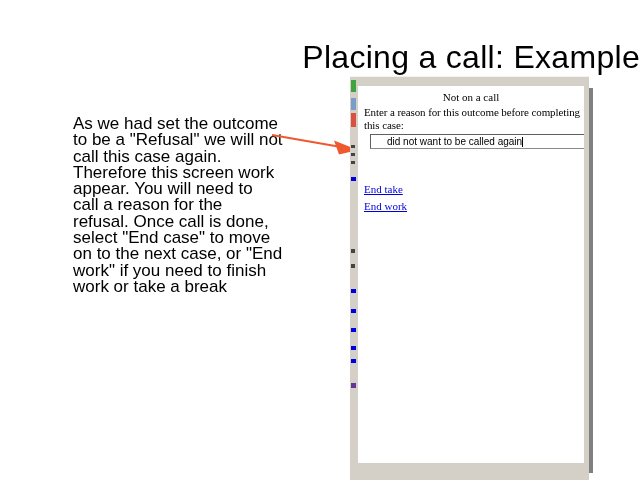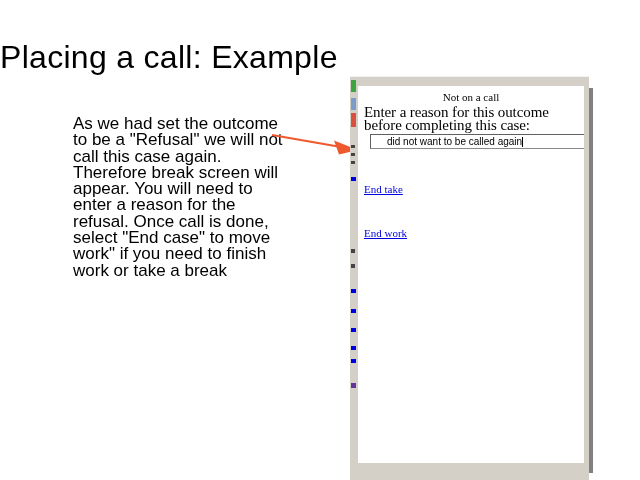--- a/index.html
+++ b/index.html
@@ -2,21 +2,21 @@
 <html><head>
 <meta charset="utf-8">
 <style>
   html,body { margin:0; padding:0; background:#fff; }
   .slide {
     position:relative; width:640px; height:480px; background:#ffffff;
     overflow:hidden; font-family:"Liberation Sans", sans-serif; color:#000;
   }
   .title {
     position:absolute; left:0; top:39px; width:640px; margin:0;
-    text-align:left; font-size:32px; font-weight:400; letter-spacing:0.3px;
+    text-align:right; font-size:32px; font-weight:400; letter-spacing:0.3px;
   }
   .body-text {
     position:absolute; left:73px; top:116px;
     font-size:17px; line-height:16.3px; white-space:nowrap;
   }
   .arrow { position:absolute; left:266px; top:128px; width:100px; height:30px; }
 
   .shadow { position:absolute; }
   .shadow-right  { left:584px; top:88px;  width:9px;   height:385px; }
   .shadow-bottom { left:362px; top:462px; width:231px; height:11px; }
@@ -26,21 +26,21 @@
     border-top:1px solid #f2f2ee; box-sizing:border-box;
   }
   .frag { position:absolute; left:1px; width:5px; }
 
   .page {
     position:absolute; left:8px; top:9px; width:226px; height:377px;
     background:#ffffff; overflow:hidden;
     font-family:"Liberation Serif", serif;
   }
   .page-heading { margin-top:5px; text-align:center; font-size:11px; line-height:12px; }
-  .page-prompt  { margin:3px 4px 0 6px; font-size:15px; line-height:13px; letter-spacing:-0.1px; }
+  .page-prompt  { margin:3px 4px 0 6px; font-size:11px; line-height:13px; letter-spacing:-0.1px; }
   .input-box {
     margin:2px 0 0 12px; width:206px; height:13px; box-sizing:content-box;
     background:#fff; border:1px solid #8a8a8a; border-top-color:#606060; border-left-color:#606060;
     font-family:"Liberation Sans", sans-serif; font-size:10px; line-height:13px;
     padding-left:16px; white-space:nowrap; overflow:hidden; cursor:text;
   }
   .caret { display:inline-block; width:1px; height:10px; background:#000; vertical-align:middle; }
   .links { margin:32px 0 0 6px; font-size:11px; line-height:17px; }
   .link  { display:block; text-decoration:underline; cursor:pointer; }
 </style>
@@ -48,25 +48,26 @@
 <body>
 
 <div class="slide">
 
   <h1 class="title">Placing a call: Example</h1>
 
   <div class="body-text">
     <div>As we had set the outcome</div>
     <div>to be a "Refusal" we will not</div>
     <div>call this case again.</div>
-    <div>Therefore break screen will</div>
+    <div>Therefore this screen work</div>
     <div>appear. You will need to</div>
-    <div>enter a reason for the</div>
+    <div>call a reason for the</div>
     <div>refusal. Once call is done,</div>
     <div>select "End case" to move</div>
+    <div>on to the next case, or "End</div>
     <div>work" if you need to finish</div>
     <div>work or take a break</div>
   </div>
 
   <svg class="arrow" viewBox="0 0 100 30" xmlns="http://www.w3.org/2000/svg">
     <line x1="6" y1="7" x2="75" y2="19" stroke-width="2.2" stroke="#EE5A2E"></line>
     <polygon points="92,22 68,12.5 73,26.5" fill="#EE5A2E"></polygon>
   </svg>
 
   <div class="shadow shadow-right" style="background-color: rgb(128, 128, 128);"></div>
@@ -91,18 +92,18 @@
     <div class="frag" style="top: 306px; height: 5px; background-color: rgb(102, 51, 153);"></div>
 
     <div class="page">
       <div class="page-heading">Not on a call</div>
       <div class="page-prompt">Enter a reason for this outcome before completing this case:</div>
       <div class="input-box">
         <span class="input-text">did not want to be called again</span><span class="caret"></span>
       </div>
       <div class="links">
         <span class="link" style="color: rgb(0, 0, 222);">End take</span>
-        <span class="link" style="color: rgb(0, 0, 222); margin-top: 27px;">End work</span>
+        <span class="link" style="color: rgb(0, 0, 222);">End work</span>
       </div>
     </div>
   </div>
 
 </div>
 
 </body></html>

